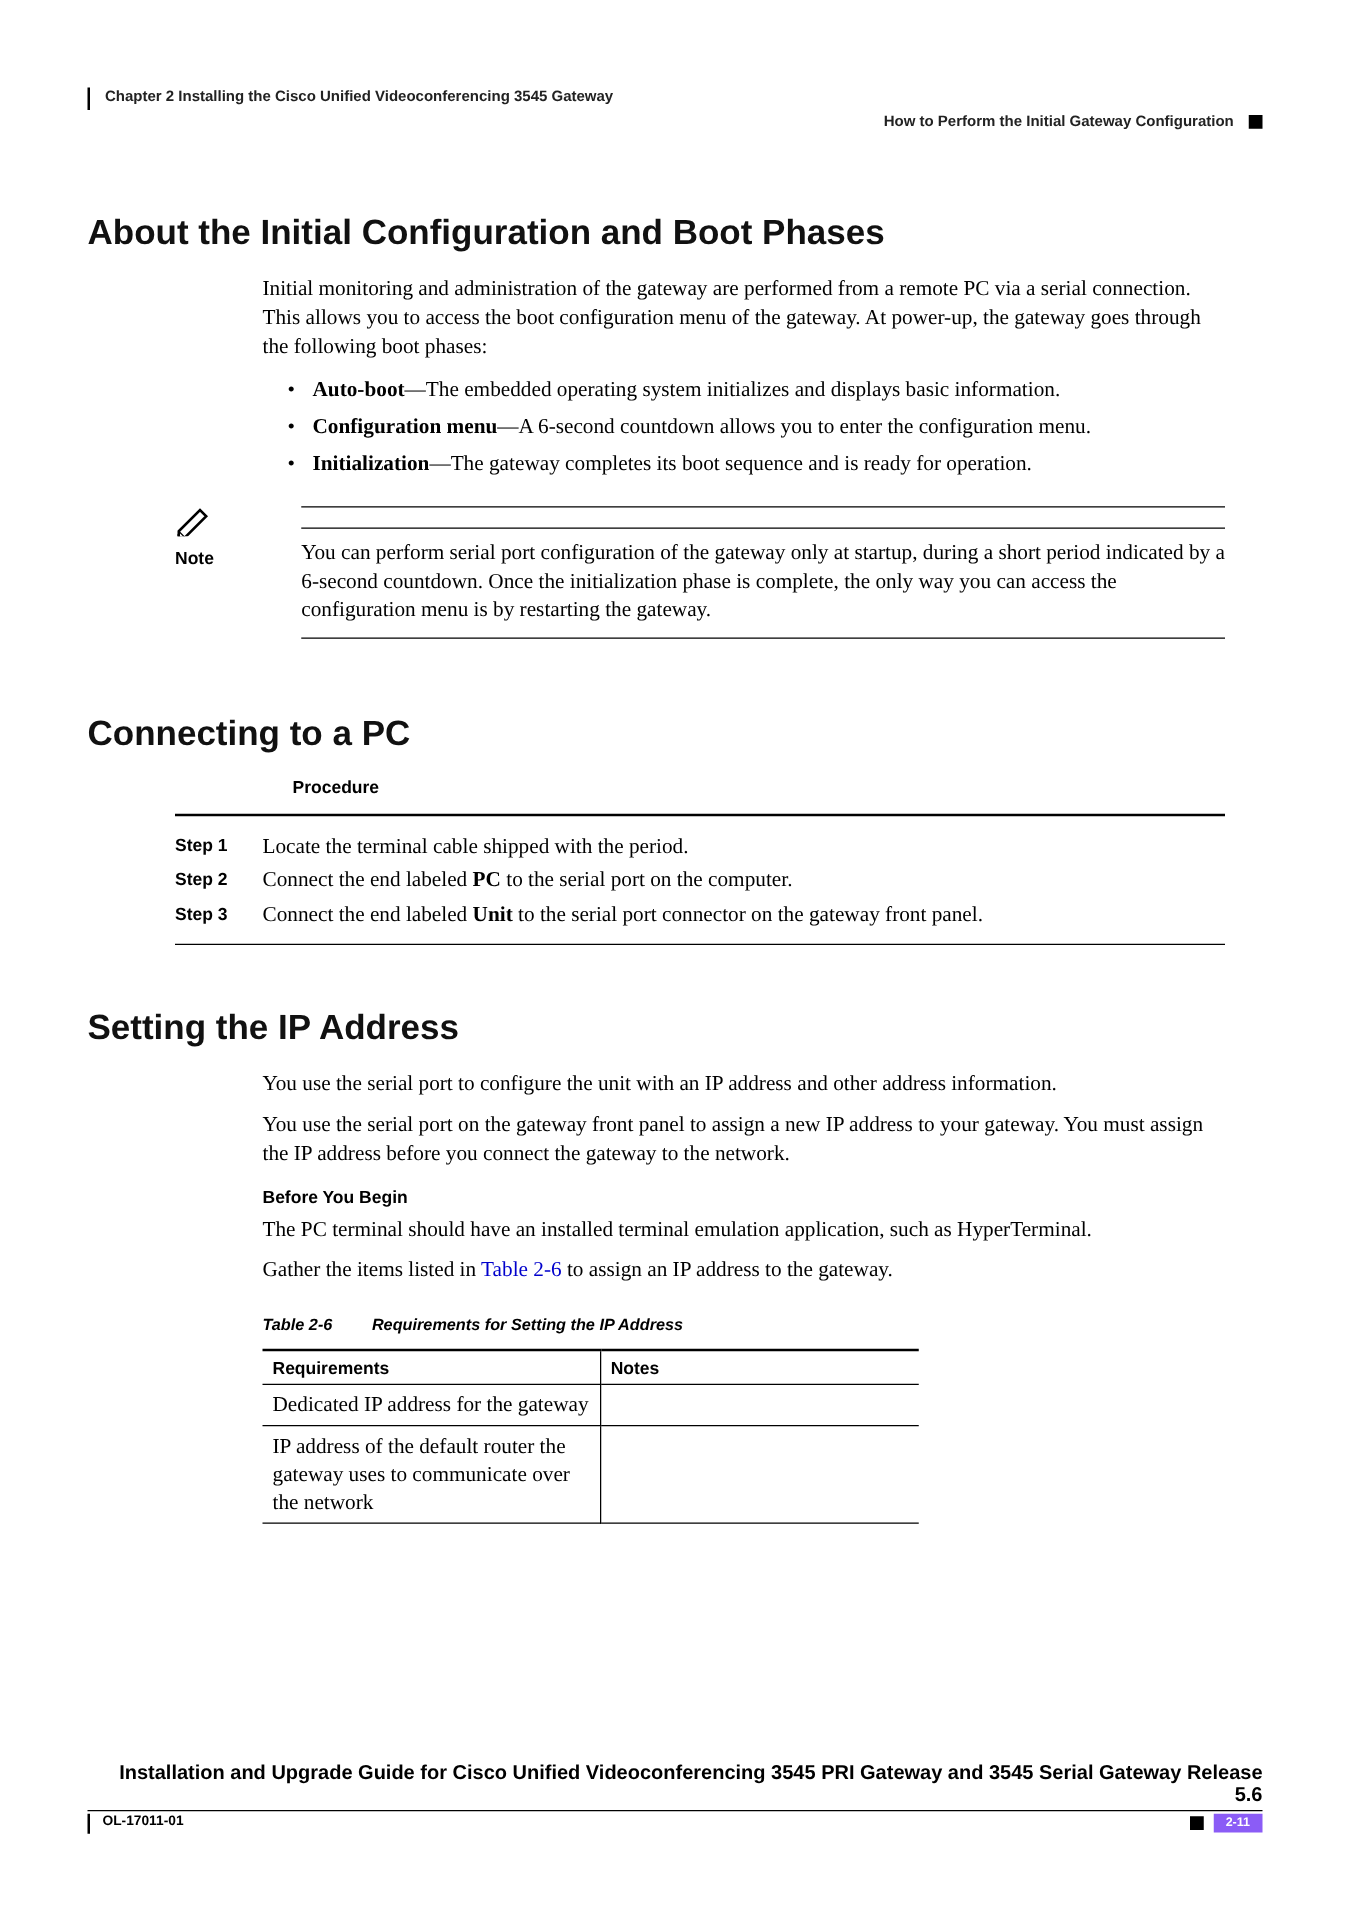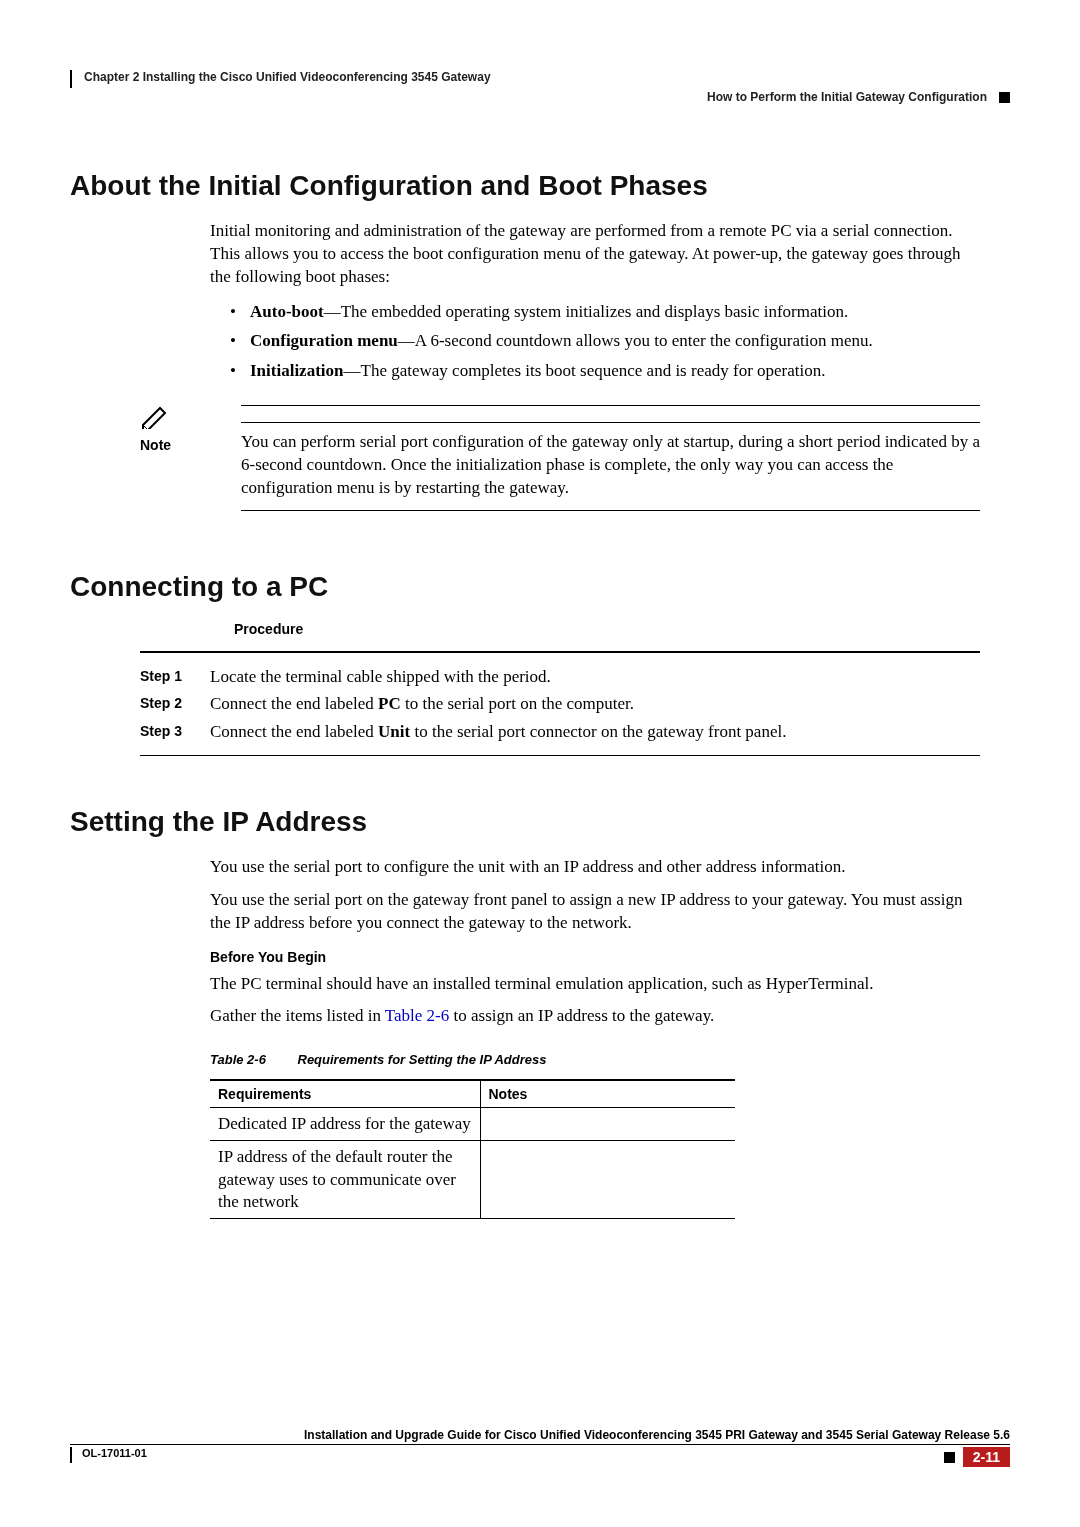--- a/index.html
+++ b/index.html
@@ -204,21 +204,21 @@
     width: 270px;
   }
   .footer {
     position: absolute;
     left: 70px;
     bottom: 60px;
     width: 940px;
   }
   .footer-title {
     font-family: Arial, Helvetica, sans-serif;
-    font-size: 12px;
+    font-size: 16px;
     font-weight: bold;
     text-align: right;
     border-bottom: 1px solid #000;
     padding-bottom: 2px;
   }
   .footer-bottom {
     display: flex;
     justify-content: space-between;
     align-items: flex-start;
     padding-top: 2px;
@@ -242,24 +242,24 @@
     display: flex;
     align-items: center;
     gap: 8px;
   }
   .page-marker {
     width: 11px;
     height: 11px;
     background: #000;
   }
   .page-num-box {
-    background: #b91c1c;
+    background: #8b5cf6;
     color: #fff;
     font-family: Arial, Helvetica, sans-serif;
-    font-size: 14px;
+    font-size: 10px;
     font-weight: bold;
     padding: 2px 10px;
   }
   .link { color: #0000cc; }
   b { font-weight: bold; }
 </style>
 </head>
 <body>
 
 <div class="page">

